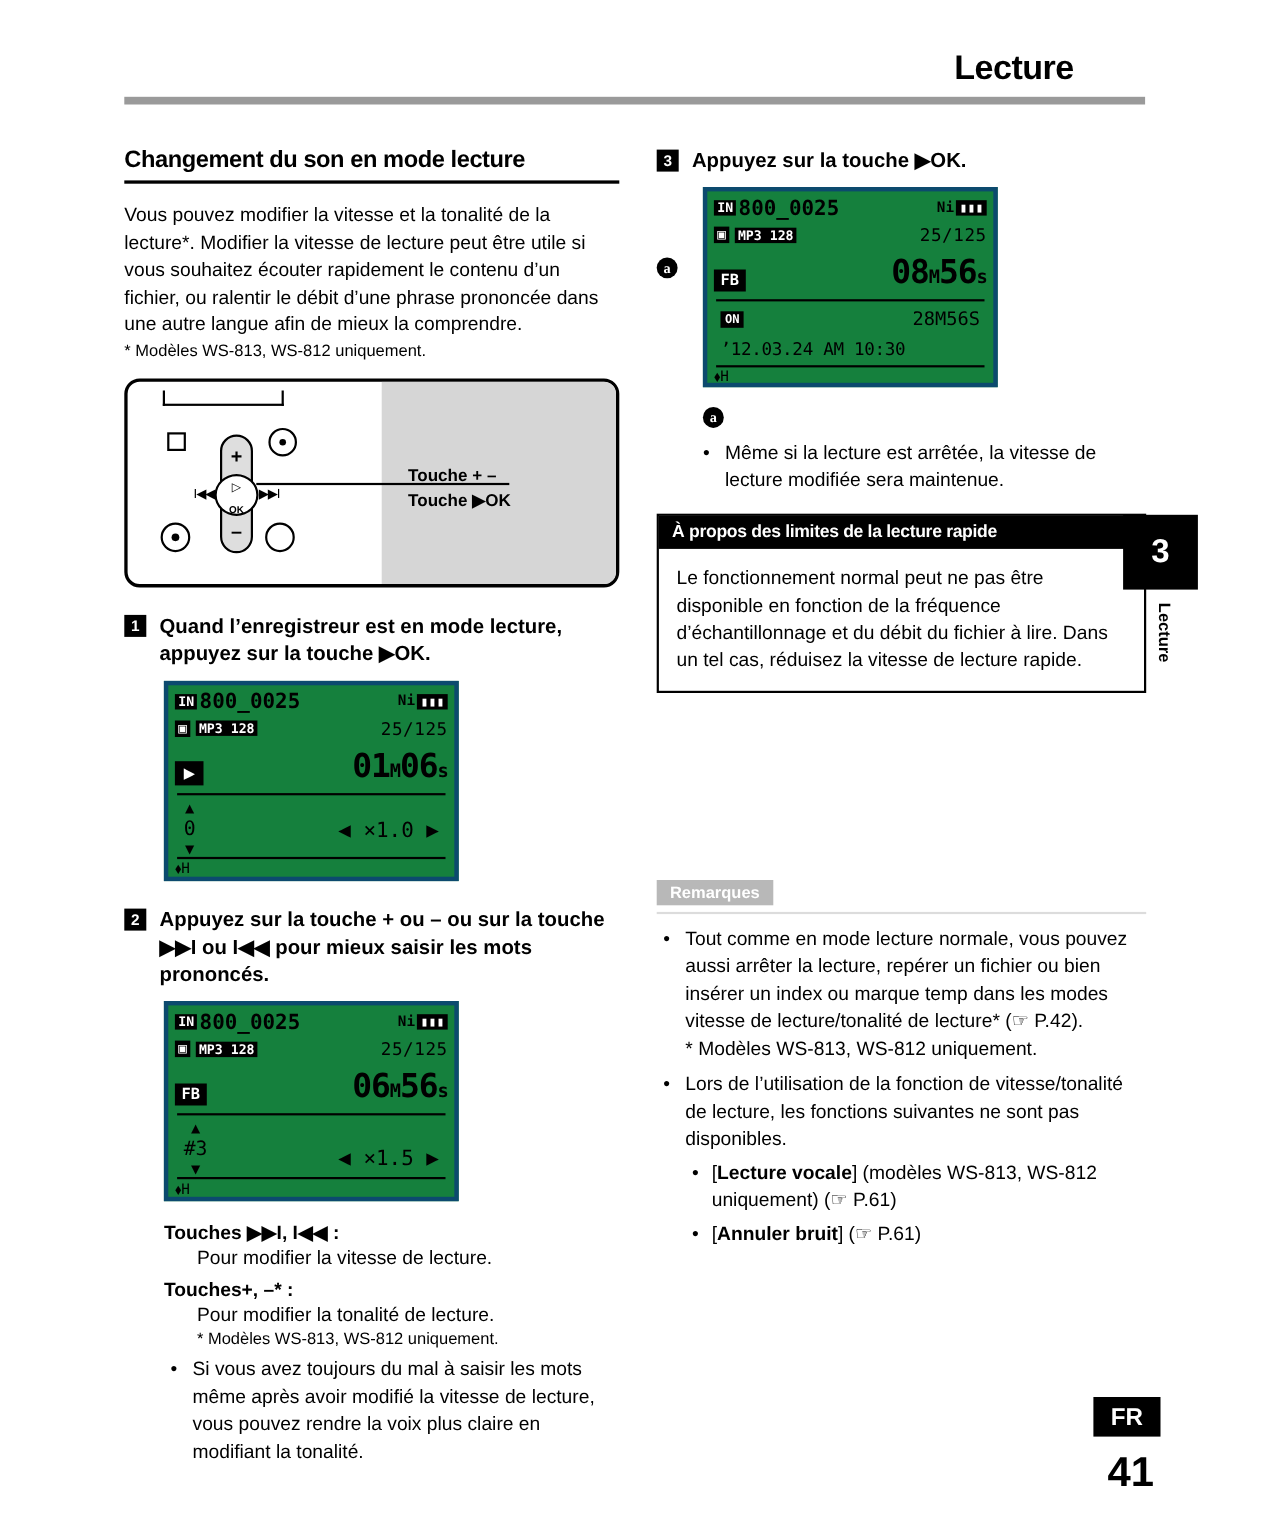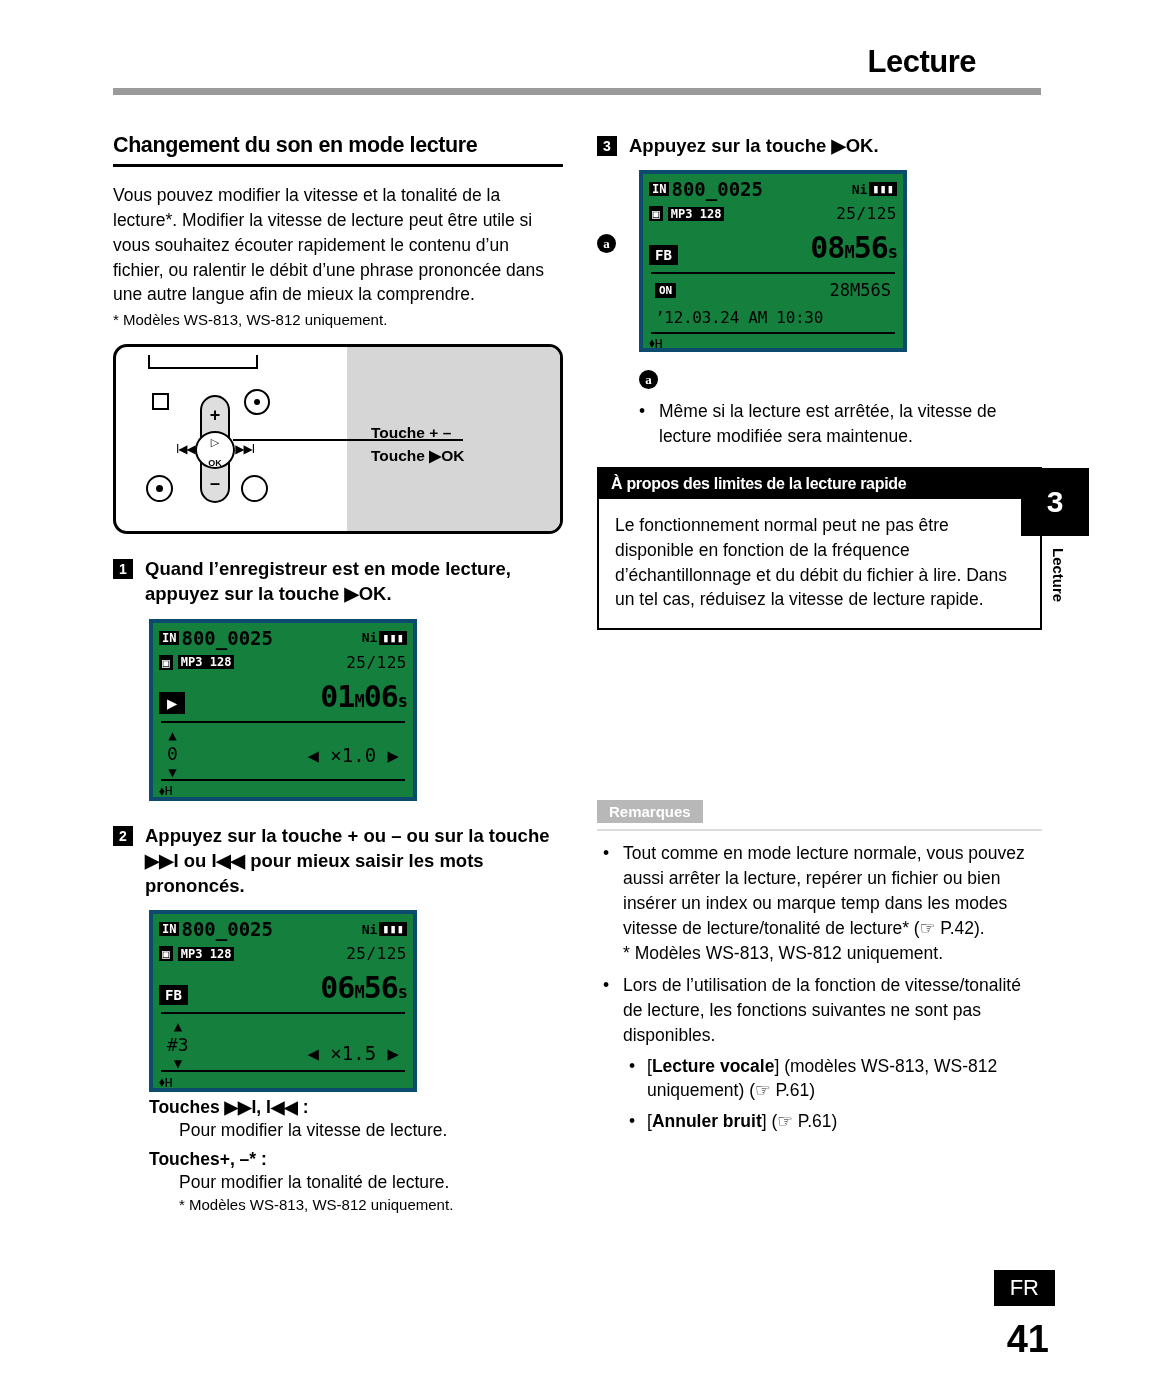--- a/index.html
+++ b/index.html
@@ -309,21 +309,21 @@
   }
   ul.bul2 > li::before {
     content: "•";
     position: absolute;
     left: 6px; top: 0;
   }
 
   .key-label {
     font-size: 17.5px;
     font-weight: bold;
-    margin-top: 5px;
+    margin-top: 18px;
   }
   .key-desc {
     font-size: 17.5px;
     line-height: 1.4;
     margin-left: 30px;
   }
   .key-note {
     font-size: 15px;
     line-height: 1.4;
     margin-left: 30px;
@@ -396,21 +396,21 @@
     font-size: 15px;
     font-weight: bold;
     writing-mode: vertical-rl;
   }
   .fr-badge {
     position: absolute;
     right: 34px; top: 1270px;
     background: #000;
     color: #fff;
     font-size: 22px;
-    font-weight: normal;
+    font-weight: bold;
     padding: 5px 16px;
   }
   .pagenum {
     position: absolute;
     right: 40px; top: 1318px;
     font-size: 38px;
     font-weight: bold;
   }
   .marker-left {
     position: absolute;
@@ -549,20 +549,23 @@
         </div>
       </div>
     </div>
 
     <div style="margin-left:36px;">
       <div class="key-label">Touches ▶▶I, I◀◀ :</div>
       <div class="key-desc">Pour modifier la vitesse de lecture.</div>
       <div class="key-label" style="margin-top:6px;">Touches+, –* :</div>
       <div class="key-desc">Pour modifier la tonalité de lecture.</div>
       <div class="key-note">* Modèles WS-813, WS-812 uniquement.</div>
+      <ul class="bul" style="margin-top:4px;">
+        <li>Si vous avez toujours du mal à saisir les mots même après avoir modifié la vitesse de lecture, vous pouvez rendre la voix plus claire en modifiant la tonalité.</li>
+      </ul>
     </div>
 
   </div>
 
   <div class="col-right">
 
     <div class="step" style="margin-top:0;">
       <div class="step-num">3</div>
       <div class="step-text">Appuyez sur la touche ▶OK.</div>
     </div>

